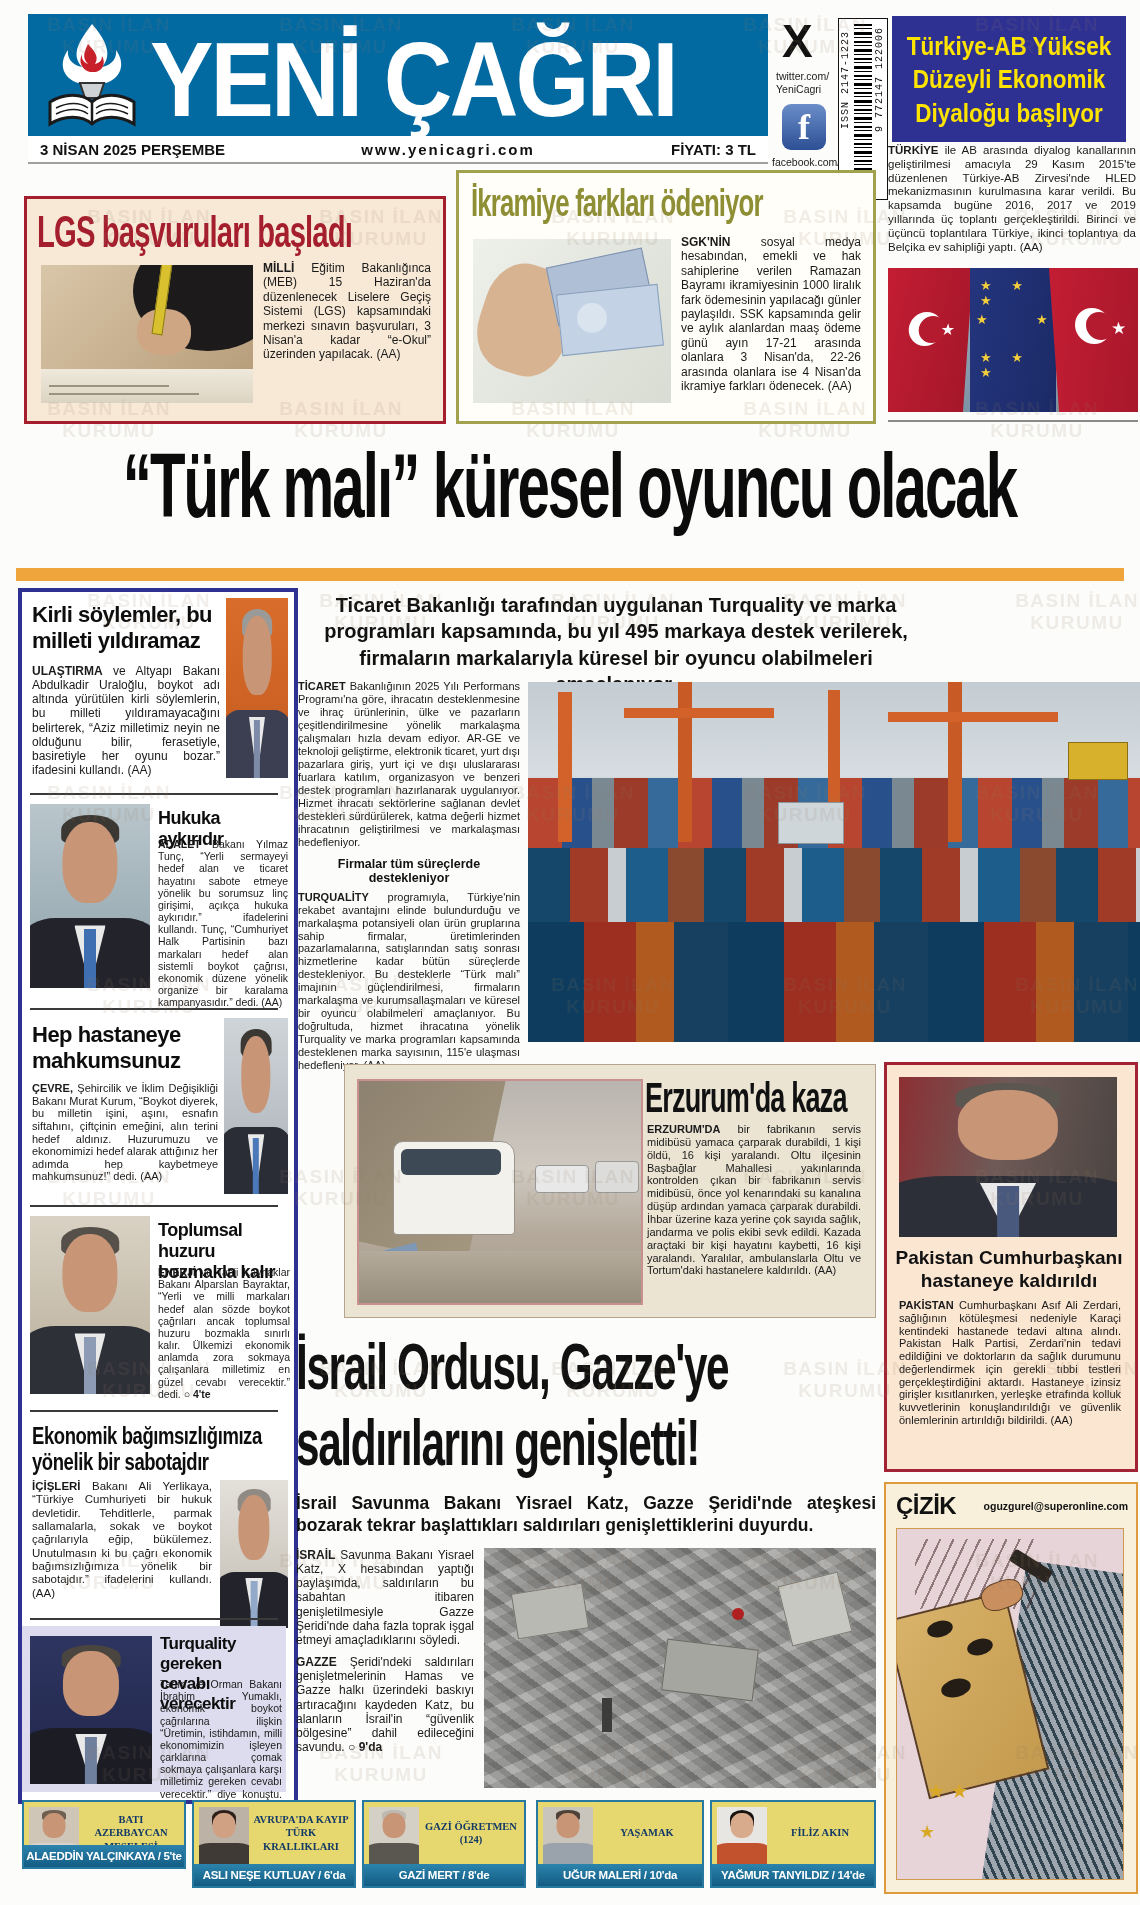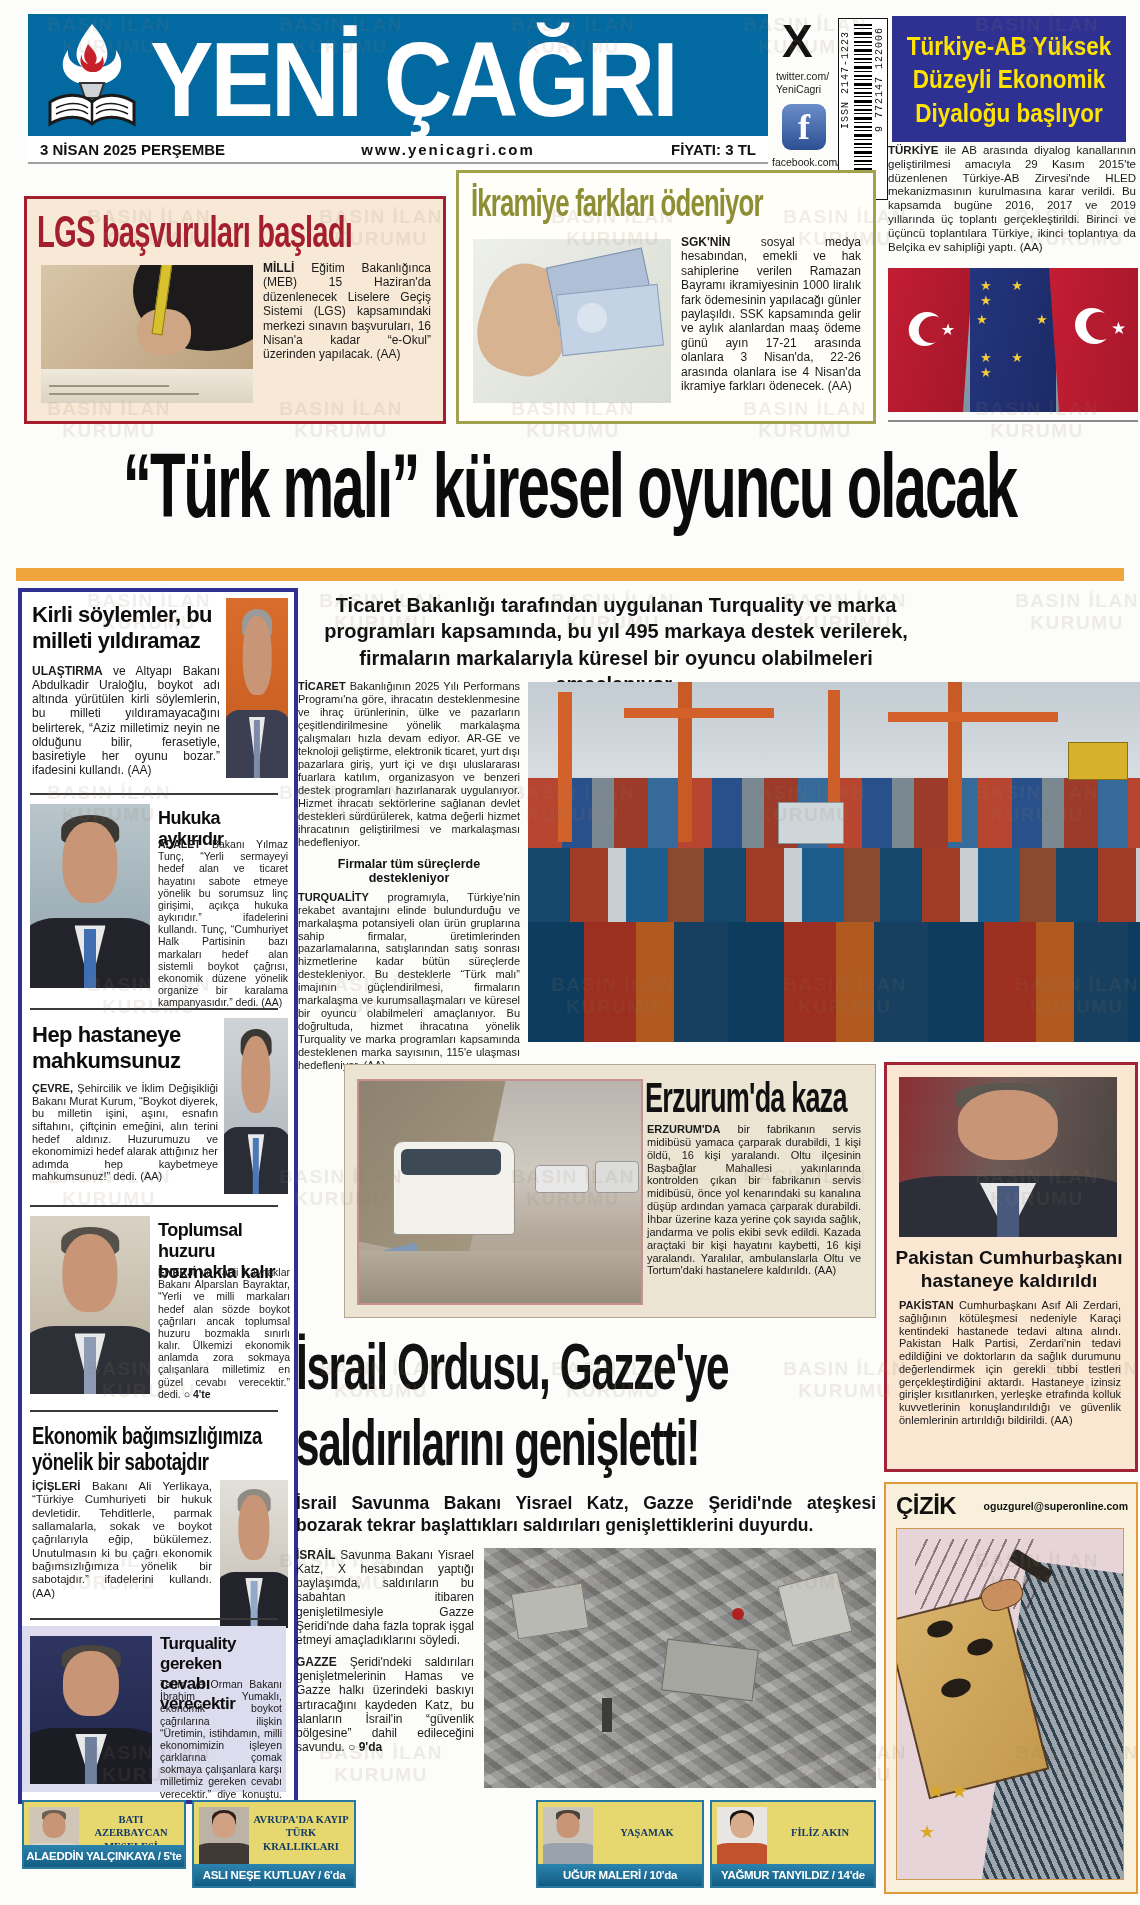--- a/index.html
+++ b/index.html
@@ -126,21 +126,21 @@
       <span class="cnd" style="font-size:34px;font-weight:800;color:#a51e2d;letter-spacing:-1px;transform:scale(0.86,1.3)">LGS başvuruları başladı</span>
     </div>
     <div class="photo" style="left:14px;top:66px;width:212px;height:138px;background:linear-gradient(135deg,#d9c6a8,#c5ae8d 55%,#b49a77)">
       <div class="abs" style="right:-30px;top:-34px;width:150px;height:120px;background:#1c1a1a;border-radius:50%"></div>
       <div class="abs" style="left:96px;top:44px;width:54px;height:46px;background:#cfa684;border-radius:45%"></div>
       <div class="abs" style="left:116px;top:-10px;width:9px;height:78px;background:#d8c02e;transform:rotate(8deg);border:1px solid #8a7a1a"></div>
       <div class="abs" style="left:0;bottom:0;width:100%;height:34px;background:linear-gradient(#efe9dc,#dcd4c2)"></div>
       <div class="abs" style="left:8px;bottom:8px;width:150px;height:2px;background:#9a937f"></div>
       <div class="abs" style="left:8px;bottom:16px;width:120px;height:2px;background:#9a937f"></div>
     </div>
-    <p class="abs jt bodytext" style="left:236px;top:62px;width:168px;margin:0;font-size:12px;line-height:1.2"><b class="lead">MİLLİ</b> <span>Eğitim Bakanlığınca (MEB) 15 Haziran'da düzenlenecek Liselere Geçiş Sistemi (LGS) kapsamındaki merkezi sınavın başvuruları, 16 Nisan'a kadar “e-Okul” üzerinden yapılacak. (AA)</span></p>
+    <p class="abs jt bodytext" style="left:236px;top:62px;width:168px;margin:0;font-size:12px;line-height:1.2"><b class="lead">MİLLİ</b> <span>Eğitim Bakanlığınca (MEB) 15 Haziran'da düzenlenecek Liselere Geçiş Sistemi (LGS) kapsamındaki merkezi sınavın başvuruları, 3 Nisan'a kadar “e-Okul” üzerinden yapılacak. (AA)</span></p>
   </div>
 
   <div class="abs ikr-box" style="left:456px;top:170px;width:414px;height:248px">
     <div class="abs" style="left:12px;top:8px">
       <span class="cnd" style="font-size:30px;font-weight:800;color:#8e8e35;letter-spacing:-1px;transform:scale(0.86,1.3)">İkramiye farkları ödeniyor</span>
     </div>
     <div class="photo" style="left:14px;top:66px;width:198px;height:164px;background:linear-gradient(130deg,#eef0ea,#d8dcd2)">
       <div class="abs" style="left:8px;top:26px;width:90px;height:110px;background:#d7b391;border-radius:40% 30% 40% 40%;transform:rotate(18deg)"></div>
       <div class="abs" style="left:78px;top:18px;width:96px;height:58px;background:#aebfd6;border:1px solid #7e91ad;transform:rotate(-12deg)"></div>
       <div class="abs" style="left:86px;top:50px;width:100px;height:60px;background:#c3d2e4;border:1px solid #8aa0bb;transform:rotate(-6deg)"></div>
@@ -358,20 +358,30 @@
   <div class="abs colbox" style="left:192px;top:1800px;width:164px;height:88px">
     <div class="photo portrait" style="left:5px;top:5px;width:50px;height:58px">
       <div class="p-bg" style="background:#bdb2a6"></div>
         <div class="p-hair" style="background:#2e1f1a;height:26%"></div>
         <div class="p-head" style="background:#d0a183"></div>
         <div class="p-suit" style="background:#403a36"></div>
     </div>
     <div class="ttl">AVRUPA'DA KAYIP TÜRK KRALLIKLARI</div>
     <div class="nbar">ASLI NEŞE KUTLUAY / 6'da</div>
   </div>
+  <div class="abs colbox" style="left:362px;top:1800px;width:164px;height:88px">
+    <div class="photo portrait" style="left:5px;top:5px;width:50px;height:58px">
+      <div class="p-bg" style="background:#d5d0c6"></div>
+        <div class="p-hair" style="background:#bdb8b0"></div>
+        <div class="p-head"></div>
+        <div class="p-suit" style="background:#5a5650"></div>
+    </div>
+    <div class="ttl">GAZİ ÖĞRETMEN (124)</div>
+    <div class="nbar">GAZİ MERT / 8'de</div>
+  </div>
   <div class="abs colbox" style="left:536px;top:1800px;width:168px;height:88px">
     <div class="photo portrait" style="left:5px;top:5px;width:50px;height:58px">
       <div class="p-bg" style="background:#c9c4bc"></div>
         <div class="p-hair" style="background:#4e4238"></div>
         <div class="p-head"></div>
         <div class="p-suit" style="background:#9aa2ac"></div>
     </div>
     <div class="ttl">YAŞAMAK</div>
     <div class="nbar">UĞUR MALERİ / 10'da</div>
   </div>

